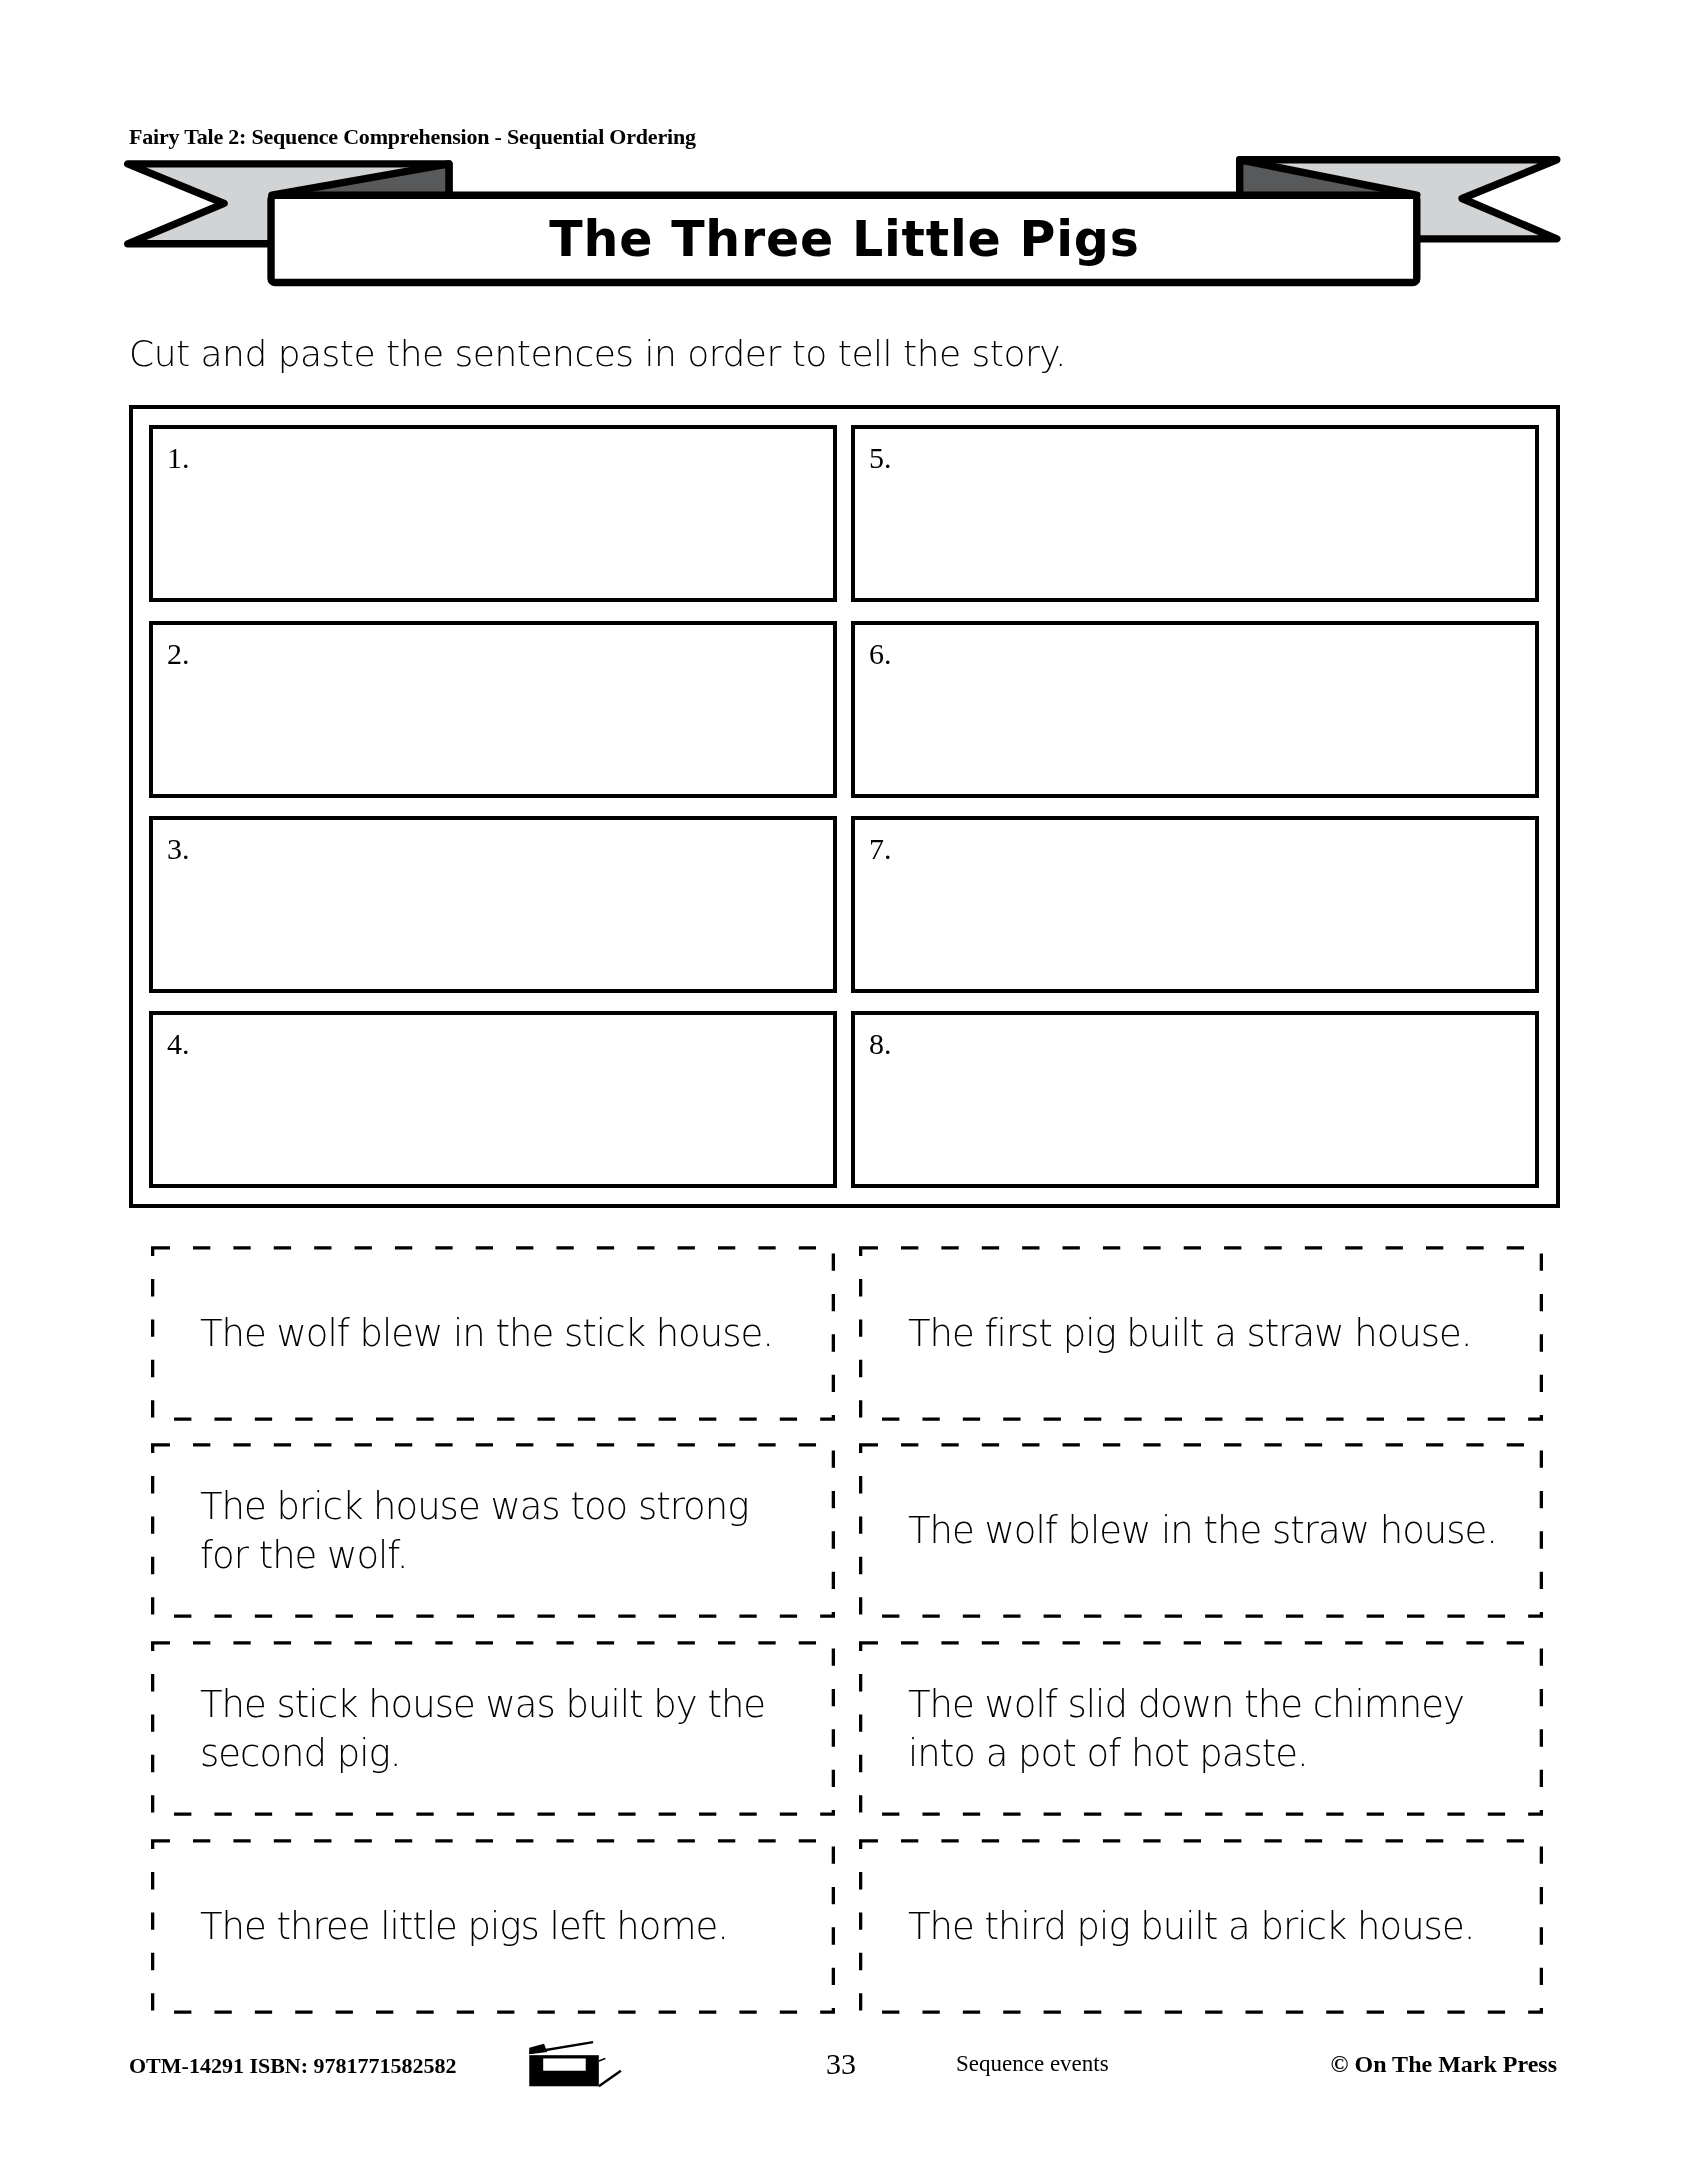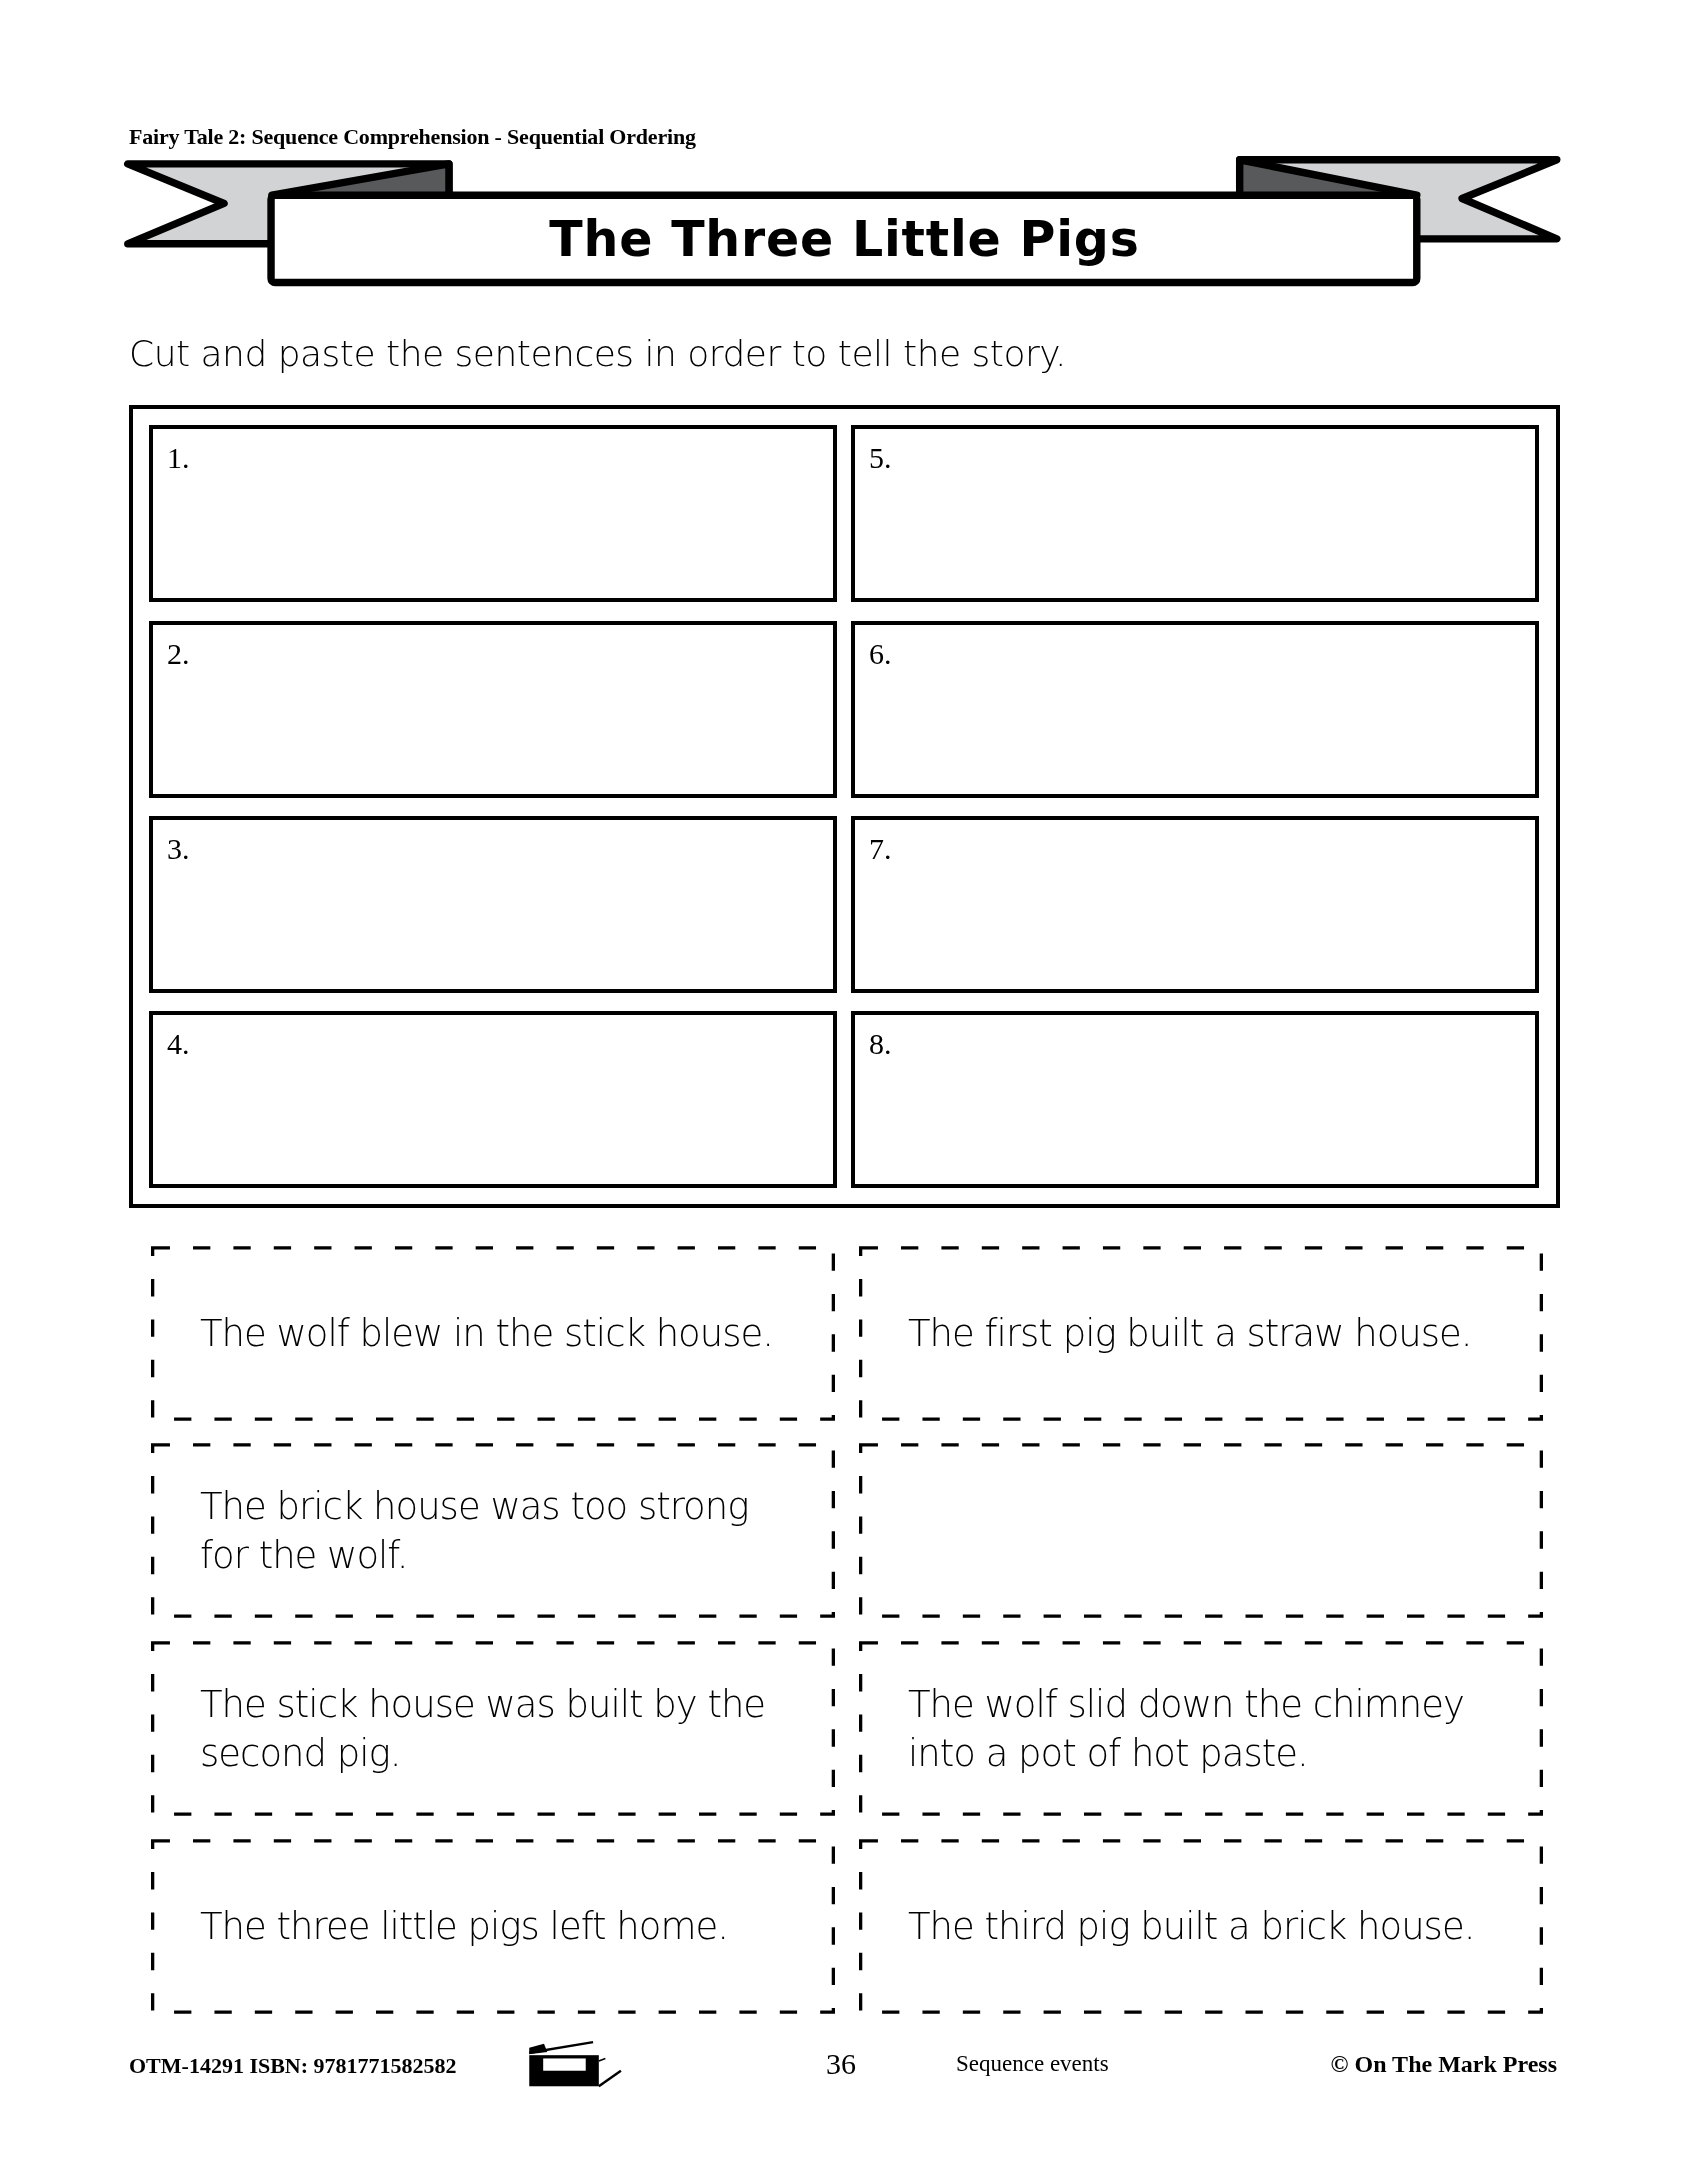--- a/index.html
+++ b/index.html
@@ -127,20 +127,21 @@
 <div class="abs strip" style="left:151px; top:1443px;">
   <svg class="cut" width="684" height="175" viewBox="0 0 830 212">
       <rect x="2" y="2" width="826" height="208" fill="none" stroke="#000" stroke-width="4" stroke-dasharray="21,28"></rect>
     </svg>
   <span class="strip-text" style="width:593px;">The brick house was too strong for the wolf.</span>
 </div>
 <div class="abs strip" style="left:859px; top:1443px;">
   <svg class="cut" width="684" height="175" viewBox="0 0 830 212">
       <rect x="2" y="2" width="826" height="208" fill="none" stroke="#000" stroke-width="4" stroke-dasharray="21,28"></rect>
     </svg>
+  <span class="strip-text">The wolf blew in the straw house.</span>
 </div>
 
 <div class="abs strip" style="left:151px; top:1641px;">
   <svg class="cut" width="684" height="175" viewBox="0 0 830 212">
       <rect x="2" y="2" width="826" height="208" fill="none" stroke="#000" stroke-width="4" stroke-dasharray="21,28"></rect>
     </svg>
   <span class="strip-text" style="width:593px;">The stick house was built by the second pig.</span>
 </div>
 <div class="abs strip" style="left:859px; top:1641px;">
   <svg class="cut" width="684" height="175" viewBox="0 0 830 212">
@@ -164,16 +165,16 @@
 
 <div class="abs footer footer-code">OTM-14291  ISBN: 9781771582582</div>
 <svg class="abs" style="left:524px; top:2038px;" width="103" height="54" viewBox="636 2474 125 66">
   <polygon points="642,2486 660,2481 664,2491 642,2494" fill="#000"></polygon>
   <line x1="642" y1="2492" x2="720" y2="2479" stroke="#000" stroke-width="3"></line>
   <rect x="642" y="2495" width="85" height="38" fill="#000"></rect>
   <rect x="659" y="2499" width="52" height="15" fill="#fff"></rect>
   <line x1="727" y1="2502" x2="735" y2="2499" stroke="#000" stroke-width="2"></line>
   <line x1="727" y1="2533" x2="754" y2="2514" stroke="#000" stroke-width="3"></line>
 </svg>
-<div class="abs footer footer-page">36</div>
+<div class="abs footer footer-page">33</div>
 <div class="abs footer footer-topic">Sequence events</div>
 <div class="abs footer footer-copy">© On The Mark Press</div>
 
 
 </body></html>

